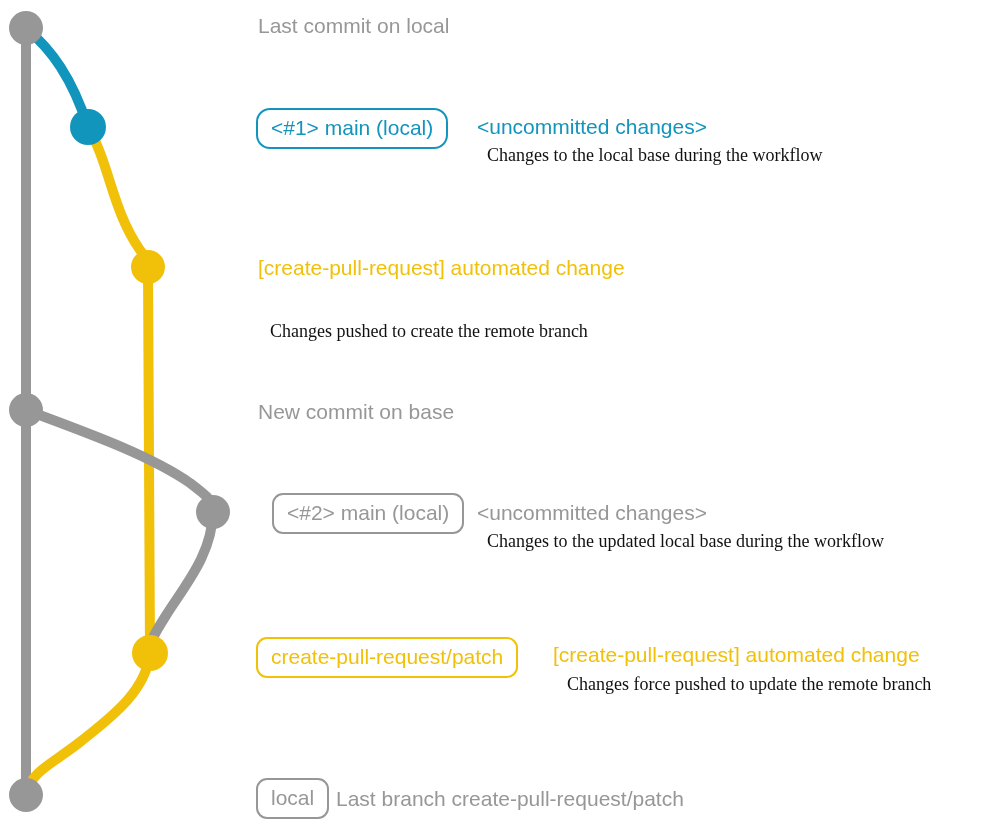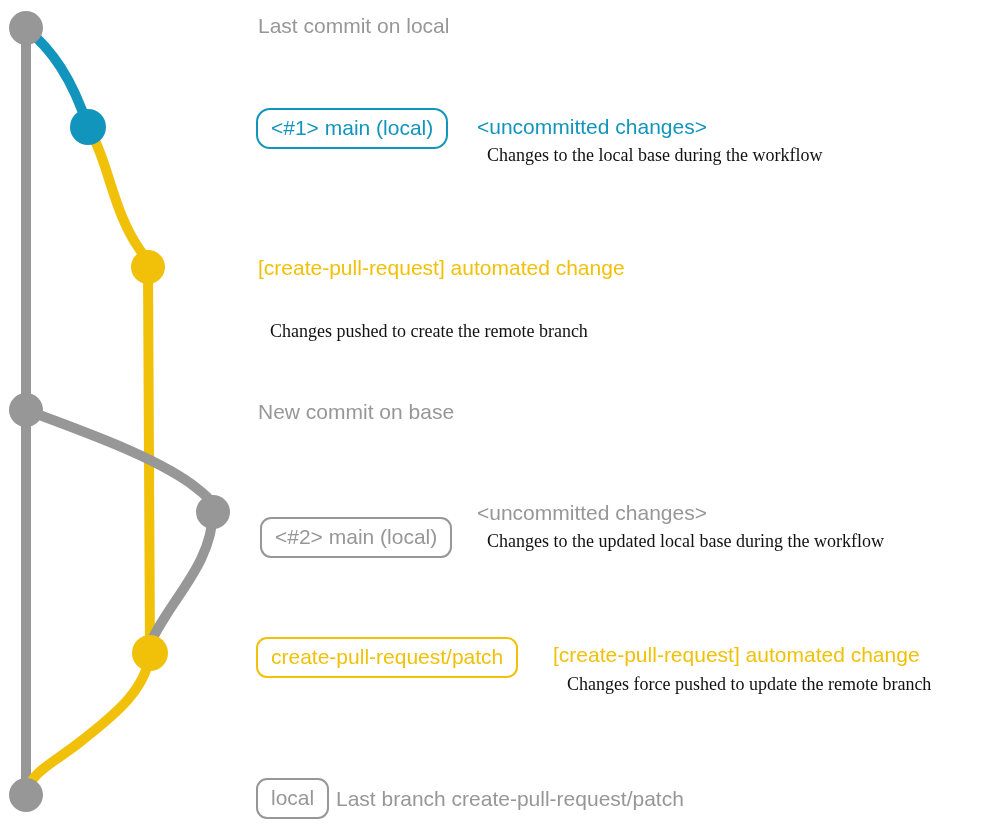--- a/index.html
+++ b/index.html
@@ -80,21 +80,21 @@
 
   <div class="badge blue" style="left:256px;top:108px;border-radius:14px;">&lt;#1&gt; main (local)</div>
   <div class="msg blue" style="left:477px;top:114px;">&lt;uncommitted changes&gt;</div>
   <div class="note" style="left:487px;top:144px;">Changes to the local base during the workflow</div>
 
   <div class="msg yellow" style="left:258px;top:255px;">[create-pull-request] automated change</div>
   <div class="note" style="left:270px;top:287px;margin-top:33px;">Changes pushed to create the remote branch</div>
 
   <div class="msg gray" style="left:258px;top:399px;">New commit on base</div>
 
-  <div class="badge gray" style="left:260px;top:493px;margin-top:24px;">&lt;#2&gt; main (local)</div>
+  <div class="badge gray" style="left:272px;top:493px;">&lt;#2&gt; main (local)</div>
   <div class="msg gray" style="left:477px;top:500px;">&lt;uncommitted changes&gt;</div>
   <div class="note" style="left:487px;top:530px;">Changes to the updated local base during the workflow</div>
 
   <div class="badge yellow" style="left:256px;top:637px;">create-pull-request/patch</div>
   <div class="msg yellow" style="left:553px;top:642px;">[create-pull-request] automated change</div>
   <div class="note" style="left:567px;top:673px;text-align:right;">Changes force pushed to update the remote branch</div>
 
   <div class="badge gray" style="left:256px;top:778px;">local</div>
   <div class="msg gray" style="left:336px;top:786px;">Last branch create-pull-request/patch</div>
 

